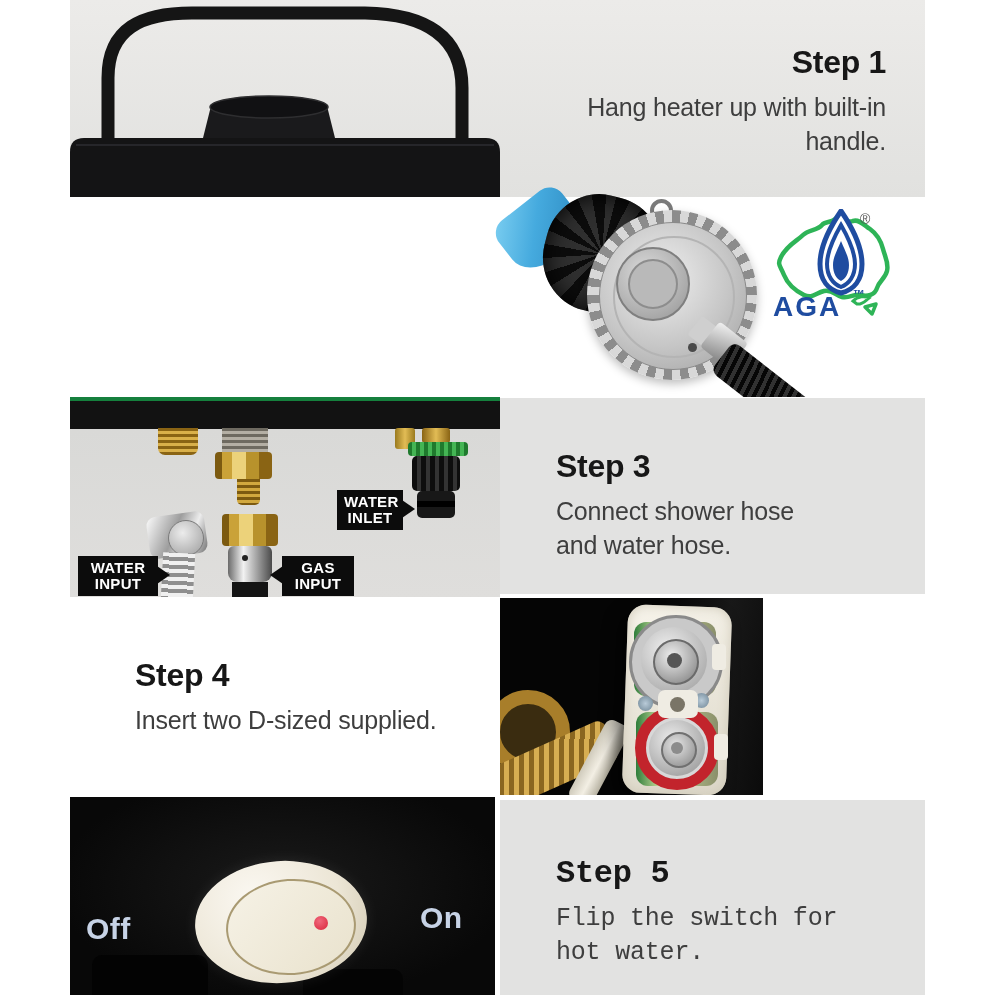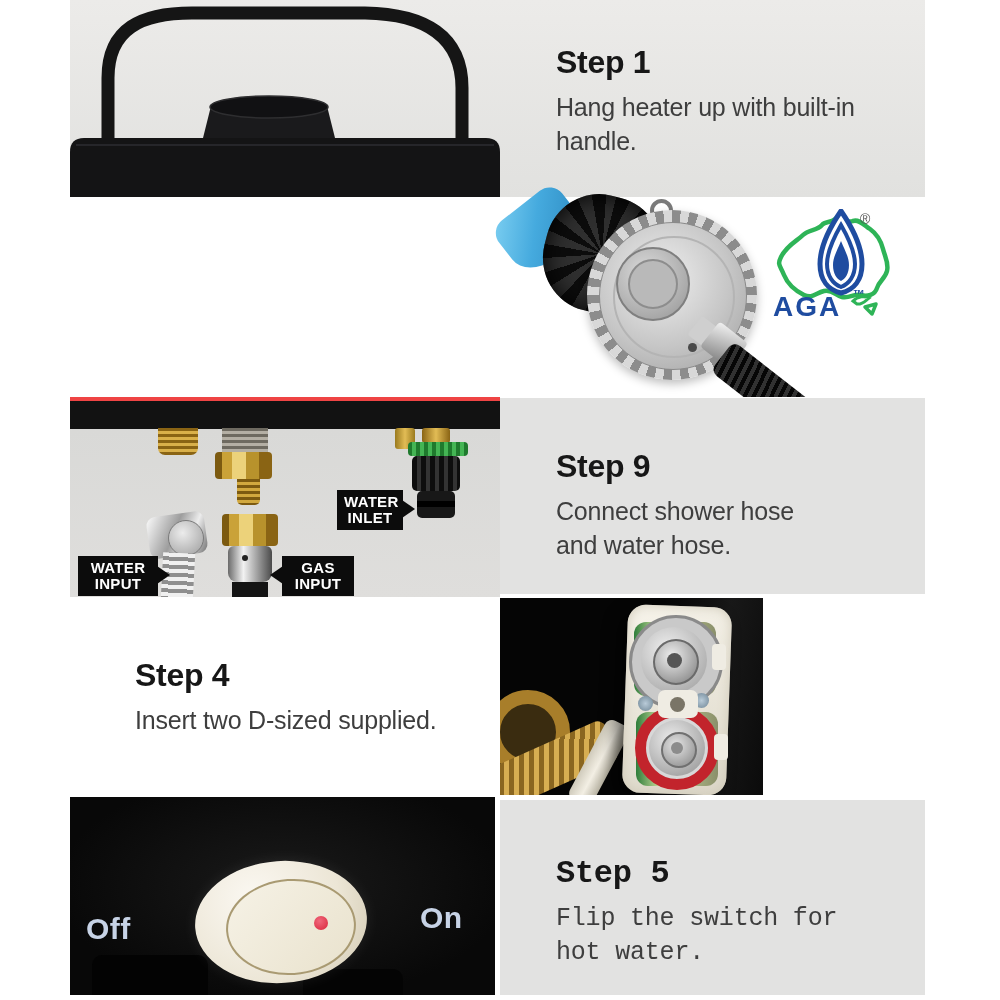--- a/index.html
+++ b/index.html
@@ -16,21 +16,21 @@
   .tag-arrow-l{position:absolute;width:13px;height:18px;background:#0c0c0c;
        clip-path:polygon(100% 0,0 50%,100% 100%);}
   .graypanel{background:#e2e2e1;}
   .switch-label{font-weight:600;font-size:30px;color:#c7d3e6;letter-spacing:.5px;}
 </style>
 </head>
 <body>
 
 <div id="canvas">
 
-  <section class="abs" style="left:70px;top:0;width:855px;height:197px;background:linear-gradient(180deg,#ecebe9,#e1e1df);">
+  <section class="abs" style="left:70px;top:0;width:855px;height:197px;background:linear-gradient(180deg,#ecebe9,#e1e1df);text-align:right;">
     <div class="abs" style="left:0;top:0;width:430px;height:197px;overflow:hidden;">
       <svg width="430" height="197" viewBox="0 0 430 197">
         <path d="M38,160 L38,78 C38,28 72,13 122,13 L295,13 C355,14 392,36 392,88 L392,160" fill="none" stroke="#151515" stroke-width="13" stroke-linejoin="round"></path>
         <polygon points="132,142 141,106 257,106 266,142" fill="#1a1a1c"></polygon>
         <ellipse cx="199" cy="107" rx="59" ry="11" fill="#111113" stroke="#2e2e30" stroke-width="1.5"></ellipse>
         <path d="M0,152 Q0,138 14,138 L416,138 Q430,138 430,152 L430,197 L0,197 Z" fill="#141415"></path>
         <path d="M6,145 L424,145" stroke="#26262a" stroke-width="2" fill="none"></path>
       </svg>
     </div>
     <div class="abs" style="left:486px;top:44px;">
@@ -85,21 +85,21 @@
         <path d="M88,92 C93,87 100,87 104,89 C100,92 97,96 92,95 Z" fill="none" stroke="#2eb457" stroke-width="3"></path>
       </svg>
       <span class="abs" style="left:8px;top:82px;font-weight:700;font-size:28px;color:#1f4ca0;letter-spacing:2px;">AGA</span>
       <span class="abs" style="left:88px;top:78px;font-size:12px;font-weight:700;color:#1f4ca0;">™</span>
       <span class="abs" style="left:95px;top:2px;font-size:14px;color:#555;">®</span>
     </div>
   </section>
 
   <section class="abs" style="left:0;top:397px;width:1000px;height:200px;background:#ffffff;">
 
-    <div class="abs" style="left:70px;top:0;width:430px;height:201px;overflow:hidden;background:#ef4444;">
+    <div class="abs" style="left:70px;top:0;width:430px;height:201px;overflow:hidden;background:#15803d;">
       <div class="abs" style="left:0;top:4px;width:430px;height:28px;background:#121212;"></div>
       <div class="abs" style="left:0;top:32px;width:430px;height:169px;background:linear-gradient(180deg,#d9d9d7,#dfdedc);"></div>
 
       <div class="abs" style="left:88px;top:31px;width:40px;height:27px;border-radius:0 0 7px 7px;
                   background:repeating-linear-gradient(180deg,#8a6414 0 3px,#d9b04a 3px 6px);"></div>
 
       <div class="abs" style="left:152px;top:31px;width:46px;height:24px;
                   background:repeating-linear-gradient(180deg,#6e6a60 0 3px,#b4afa4 3px 6px);"></div>
       <div class="abs" style="left:145px;top:55px;width:57px;height:27px;border-radius:4px;
                   background:linear-gradient(90deg,#7c5a10 0 12%,#caa238 12% 30%,#ecd27a 30% 55%,#b8922c 55% 78%,#8a6414 78%);"></div>
@@ -141,21 +141,21 @@
       </div>
       <div class="tag" style="left:212px;top:159px;width:58px;">
         <span>GAS</span><br>
         <span>INPUT</span>
         <div class="tag-arrow-l" style="left:-12px;top:10px;"></div>
       </div>
     </div>
 
     <div class="abs graypanel" style="left:500px;top:1px;width:425px;height:196px;">
       <div class="abs" style="left:56px;top:50px;">
-        <h2 class="step-title">Step 9</h2>
+        <h2 class="step-title">Step 3</h2>
         <p class="step-body" style="width:250px;">Connect shower hose and water hose.</p>
       </div>
     </div>
   </section>
 
   <section class="abs" style="left:0;top:597px;width:1000px;height:198px;background:#ffffff;">
     <div class="abs" style="left:135px;top:60px;">
       <h2 class="step-title">Step 4</h2>
       <p class="step-body" style="width:330px;">Insert two D-sized supplied.</p>
     </div>

